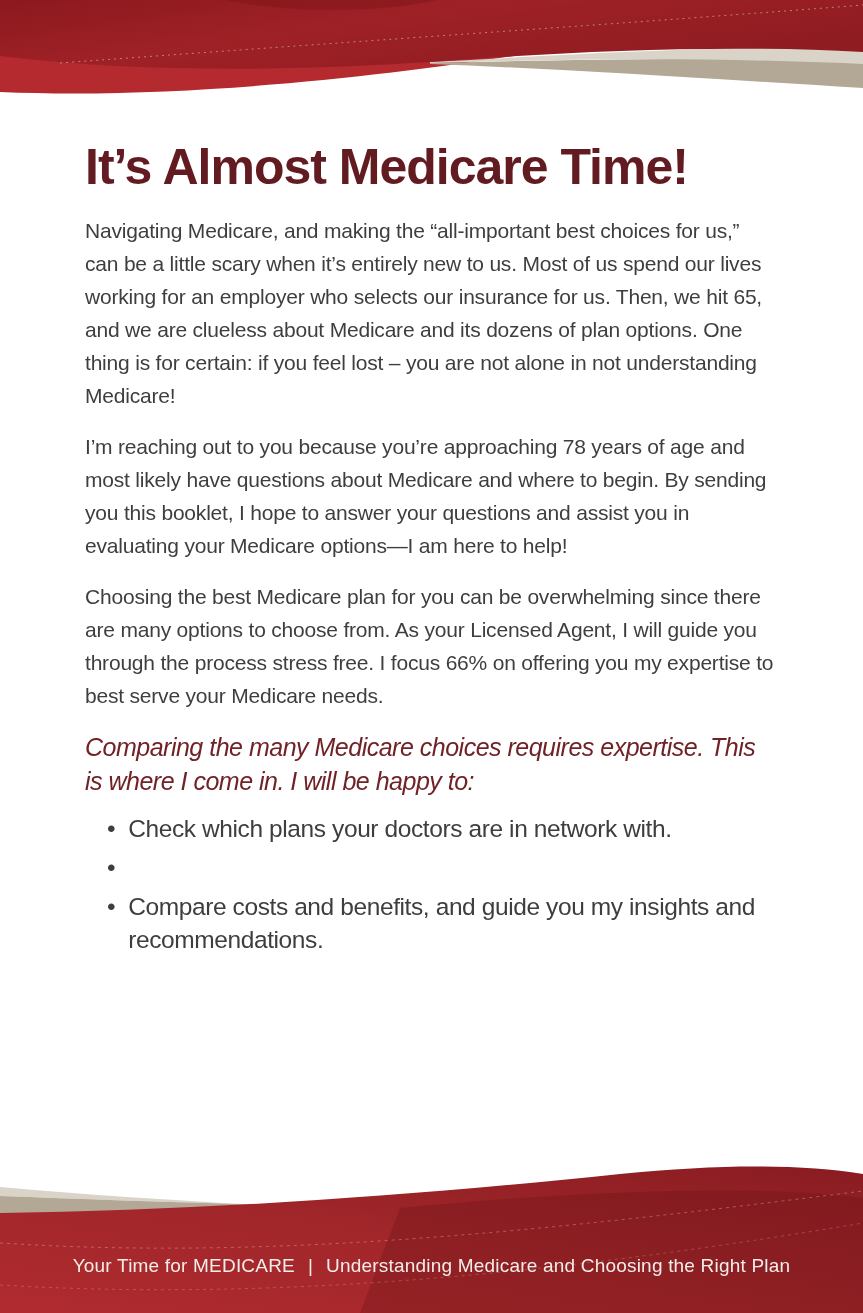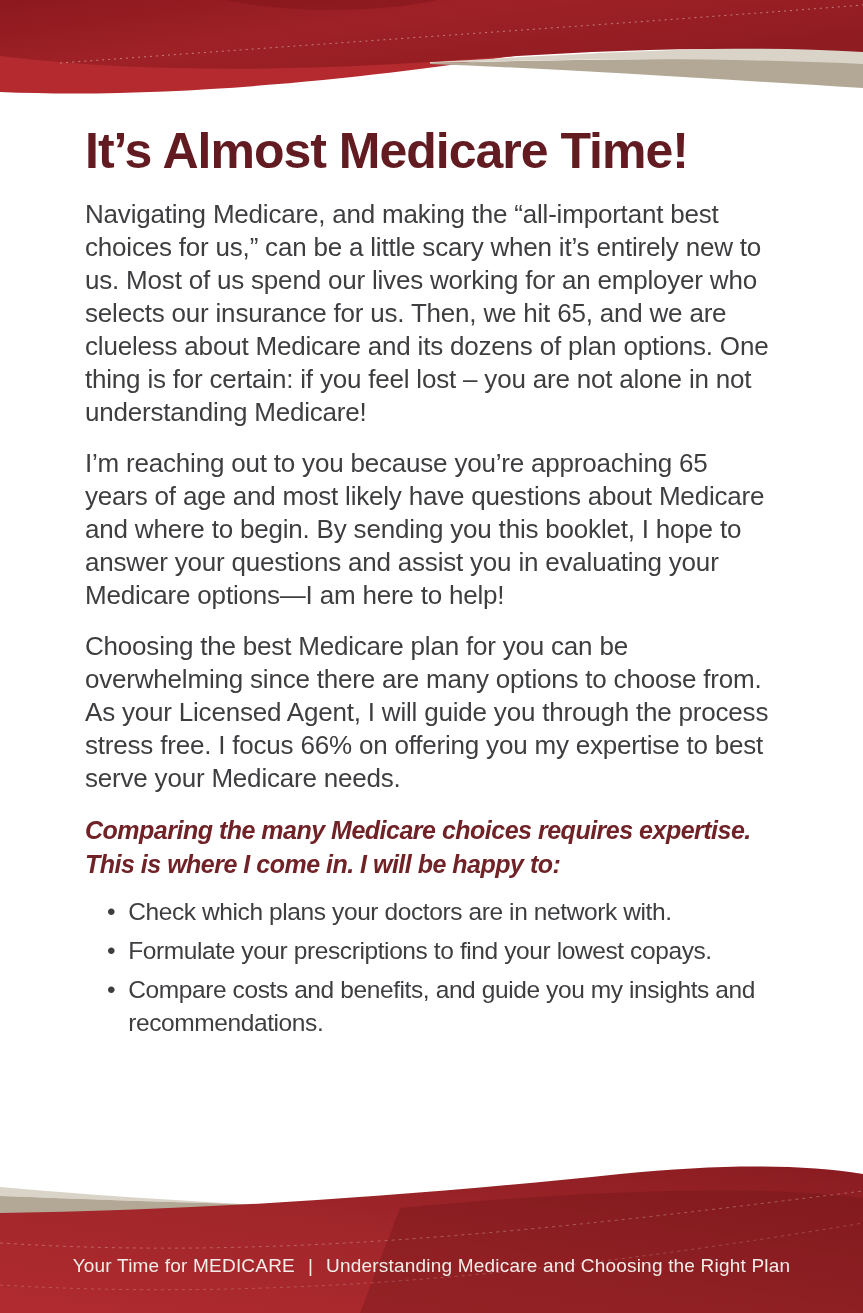--- a/index.html
+++ b/index.html
@@ -11,42 +11,42 @@
     font-family:"Liberation Sans", sans-serif;
     margin:0 auto;
   }
   .header-graphic, .footer-graphic{
     position:absolute;left:0;display:block;
   }
   .header-graphic{top:0;}
   .footer-graphic{bottom:0;}
   .content{
     position:absolute;
-    top:110px;left:85px;width:692px;
+    top:126px;left:85px;width:692px;
   }
   .title{
     margin:12px 0 18px 0;
     font-size:50px;
     line-height:58px;
     font-weight:bold;
     letter-spacing:-1px;
     color:#621b20;
   }
   .body-para{
     margin:0 0 18px 0;
-    font-size:26px;
+    font-size:21px;
     line-height:33px;
     letter-spacing:-0.2px;
     color:#3e3d40;
   }
   .subheading{
     margin:10px 0 14px 0;
     font-size:25px;
     line-height:34px;
-    font-weight:bold;
+    font-weight:normal;
     font-style:italic;
     letter-spacing:-0.5px;
     color:#702227;
   }
   .services-list{
     list-style:none;
     margin:0;padding:0 0 0 22px;
   }
   .services-list li{
     display:flex;
@@ -99,33 +99,32 @@
 
     <path d="M0,0 L863,0 L863,52 C720,44 560,52 430,62 C300,70 150,74 0,56 Z" fill="url(#gTopRed)"></path>
     <path d="M225,0 C285,13 380,13 437,0 Z" fill="#7c1419" opacity="0.45"></path>
     <path d="M60,63 C400,38 620,24 863,5" fill="none" stroke="#eddcd6" stroke-width="0.9" stroke-dasharray="2,4" opacity="0.55"></path>
   </svg>
 
   <div class="content">
     <h1 class="title">It’s Almost Medicare Time!</h1>
 
     <p class="body-para">Navigating Medicare, and making the “all-important best choices for us,” can be a little scary when it’s entirely new to us. Most of us spend our lives working for an employer who selects our insurance for us. Then, we hit 65, and we are clueless about Medicare and its dozens of plan options. One thing is for certain: if you feel lost – you are not alone in not understanding Medicare!</p>
-    <p class="body-para">I’m reaching out to you because you’re approaching 65 years of age and most likely have questions about Medicare and where to begin. By sending you this booklet, I hope to answer your questions and assist you in evaluating your Medicare options—I am here to help!</p>
+    <p class="body-para">I’m reaching out to you because you’re approaching 78 years of age and most likely have questions about Medicare and where to begin. By sending you this booklet, I hope to answer your questions and assist you in evaluating your Medicare options—I am here to help!</p>
     <p class="body-para">Choosing the best Medicare plan for you can be overwhelming since there are many options to choose from. As your Licensed Agent, I will guide you through the process stress free. I focus 66% on offering you my expertise to best serve your Medicare needs.</p>
 
     <h2 class="subheading">Comparing the many Medicare choices requires expertise. This is where I come in. I will be happy to:</h2>
 
     <ul class="services-list">
       <li>
         <span class="bullet-dot">•</span>
         <span>Check which plans your doctors are in network with.</span>
       </li>
       <li>
         <span class="bullet-dot">•</span>
-        <span>Formulate your prescriptions to find your lowest copays.</span>
       </li>
       <li>
         <span class="bullet-dot">•</span>
         <span>Compare costs and benefits, and guide you my insights and recommendations.</span>
       </li>
     </ul>
   </div>
 
   <svg class="footer-graphic" width="863" height="150" viewBox="0 0 863 150" aria-hidden="true">
     <defs>

